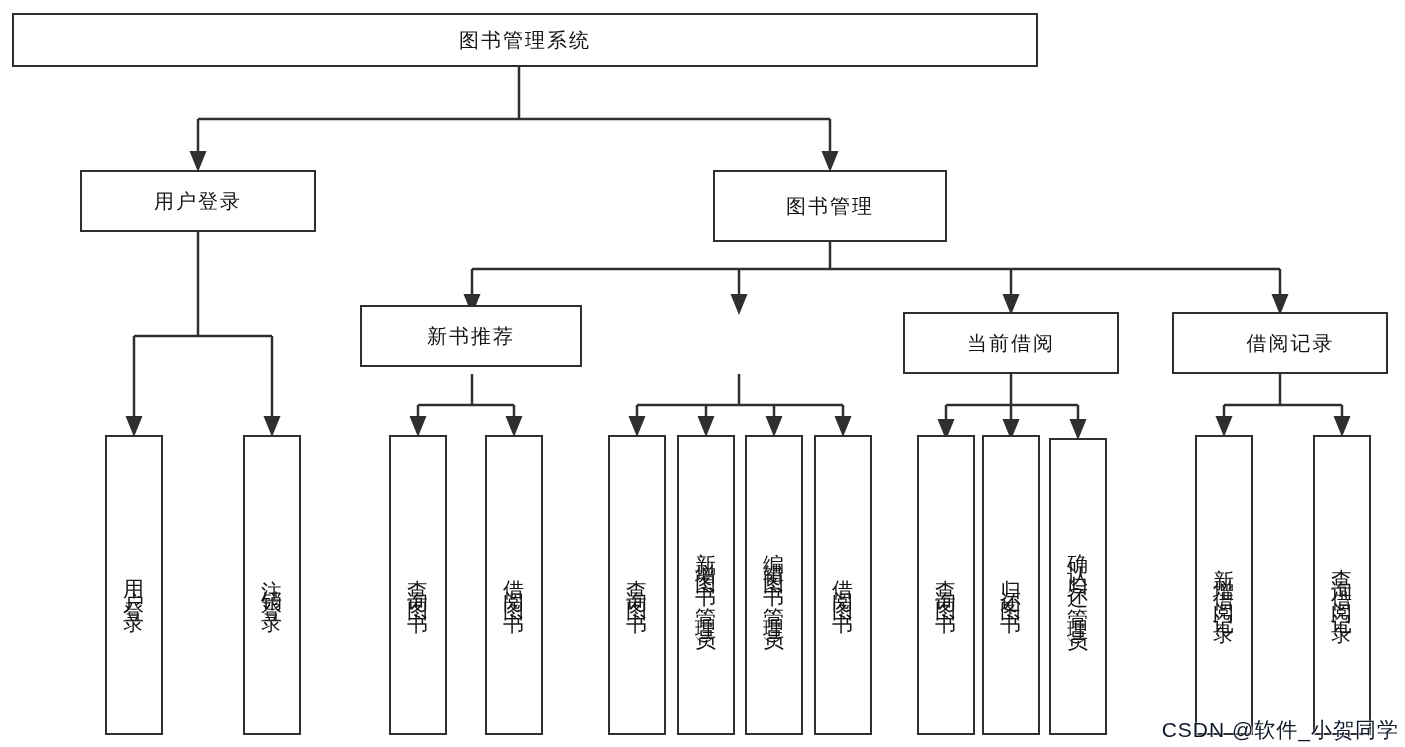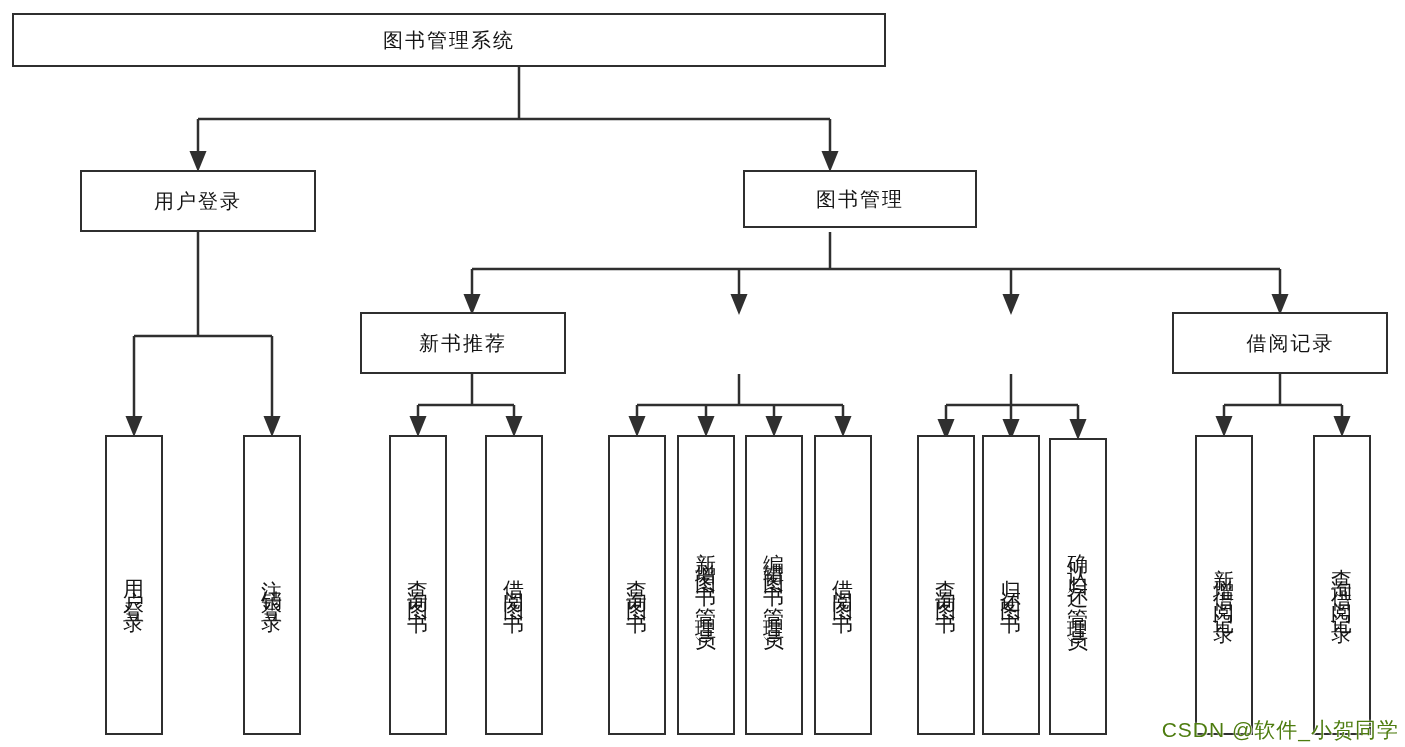--- a/index.html
+++ b/index.html
@@ -36,21 +36,21 @@
     letter-spacing: 11px;
     white-space: nowrap;
   }
   .watermark {
     position: absolute;
     right: 6px;
     bottom: 3px;
     z-index: 3;
     font-size: 21px;
     letter-spacing: 1px;
-    color: #4d7c0f;
+    color: #0f172a;
     text-shadow: 0 0 2px rgba(255,255,255,0.9), 1px 1px 0 rgba(255,255,255,0.7);
   }
 </style>
 </head>
 <body>
 
 <div class="stage">
 
   <svg class="connector-svg" id="connectors" width="1405" height="747">
       <line x1="519" y1="67" x2="519" y2="119" stroke="#2f2f2f" stroke-width="2.5"></line>
@@ -100,33 +100,36 @@
       <line x1="1078" y1="405" x2="1078" y2="424" stroke="#2f2f2f" stroke-width="2.5"></line>
       <polygon points="1069.5,419 1086.5,419 1078,440" fill="#2f2f2f"></polygon>
       <line x1="1280" y1="374" x2="1280" y2="405" stroke="#2f2f2f" stroke-width="2.5"></line>
       <line x1="1224" y1="405" x2="1342" y2="405" stroke="#2f2f2f" stroke-width="2.5"></line>
       <line x1="1224" y1="405" x2="1224" y2="421" stroke="#2f2f2f" stroke-width="2.5"></line>
       <polygon points="1215.5,416 1232.5,416 1224,437" fill="#2f2f2f"></polygon>
       <line x1="1342" y1="405" x2="1342" y2="421" stroke="#2f2f2f" stroke-width="2.5"></line>
       <polygon points="1333.5,416 1350.5,416 1342,437" fill="#2f2f2f"></polygon>
     </svg>
 
-  <div class="box hbox" style="left:12px; top:13px; width:874px; height:54px;">
+  <div class="box hbox" style="left:12px; top:13px; width:1026px; height:54px;">
     <span>图书管理系统</span>
   </div>
 
   <div class="box hbox" style="left:80px; top:170px; width:236px; height:62px;">
     <span>用户登录</span>
   </div>
-  <div class="box hbox" style="left:713px; top:170px; width:234px; height:58px;margin-left:30px;">
+  <div class="box hbox" style="left:713px; top:170px; width:234px; height:72px;">
     <span>图书管理</span>
   </div>
 
-  <div class="box hbox" style="left:360px; top:312px; width:206px; height:62px;">
+  <div class="box hbox" style="left:360px; top:305px; width:222px; height:62px;">
     <span>新书推荐</span>
+  </div>
+  <div class="box hbox" style="left:903px; top:312px; width:216px; height:62px;">
+    <span>当前借阅</span>
   </div>
   <div class="box hbox" style="left:1172px; top:312px; width:216px; height:62px;padding-left:21px;">
     <span>借阅记录</span>
   </div>
 
   <div class="box vbox" style="left:105px; top:435px; width:58px; height:300px;">
     <span>用户登录</span>
   </div>
   <div class="box vbox" style="left:243px; top:435px; width:58px; height:300px;">
     <span>注销登录</span>

